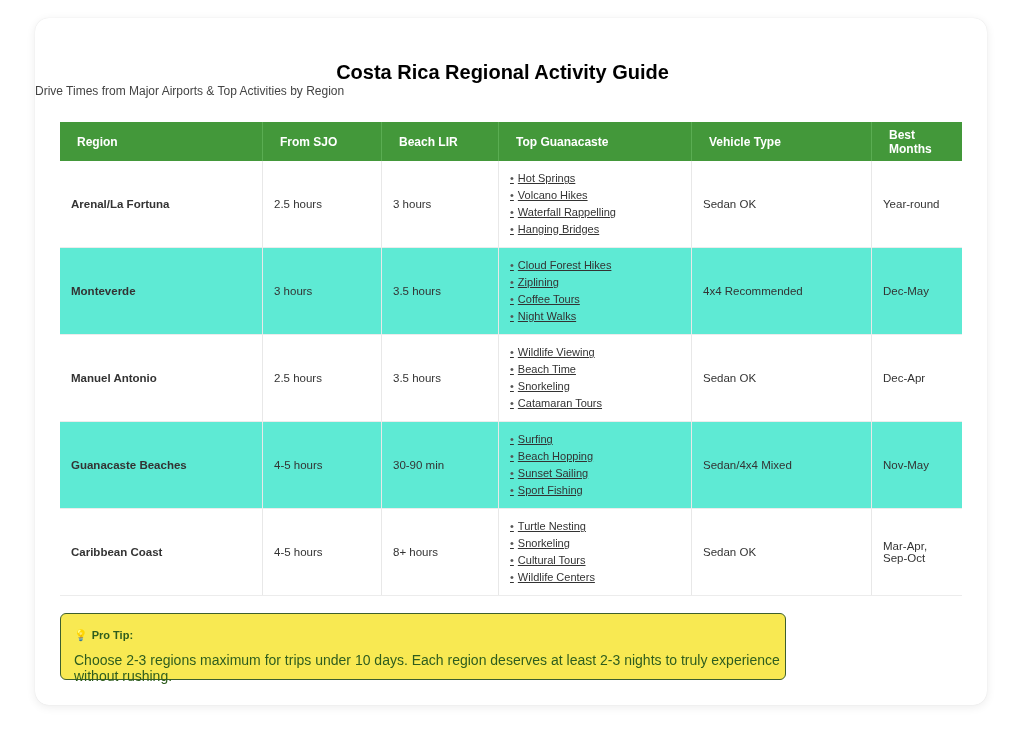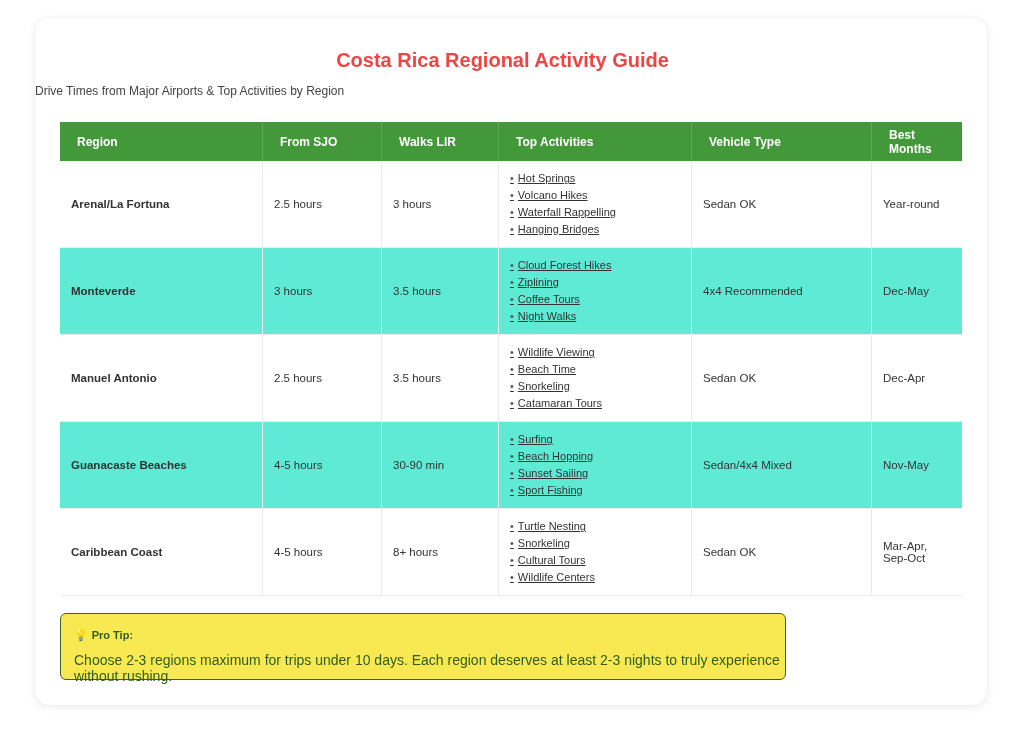--- a/index.html
+++ b/index.html
@@ -23,22 +23,22 @@
       box-sizing: border-box;
     }
     .title {
       position: absolute;
       left: 0;
       right: 17px;
       top: 31px;
       text-align: center;
       font-size: 20px;
       font-weight: bold;
-      color: #ef4444;
-      margin: 0;
+      color: #000000;
+      margin: 12px;
     }
     .subtitle {
       position: absolute;
       left: 0;
       right: 0;
       top: 66px;
       font-size: 12px;
       color: #444444;
       margin: 0;
     }
@@ -120,22 +120,22 @@
 
 <div class="card">
   <h1 class="title">Costa Rica Regional Activity Guide</h1>
   <p class="subtitle">Drive Times from Major Airports &amp; Top Activities by Region</p>
 
   <table class="guide">
     <thead>
       <tr>
         <th style="width:168px">Region</th>
         <th style="width:84px">From SJO</th>
-        <th style="width:82px">Walks LIR</th>
-        <th style="width:158px">Top Activities</th>
+        <th style="width:82px">Beach LIR</th>
+        <th style="width:158px">Top Guanacaste</th>
         <th style="width:145px">Vehicle Type</th>
         <th>Best Months</th>
       </tr>
     </thead>
     <tbody>
 
       <tr>
         <td class="region">Arenal/La Fortuna</td>
         <td>2.5 hours</td>
         <td>3 hours</td>

